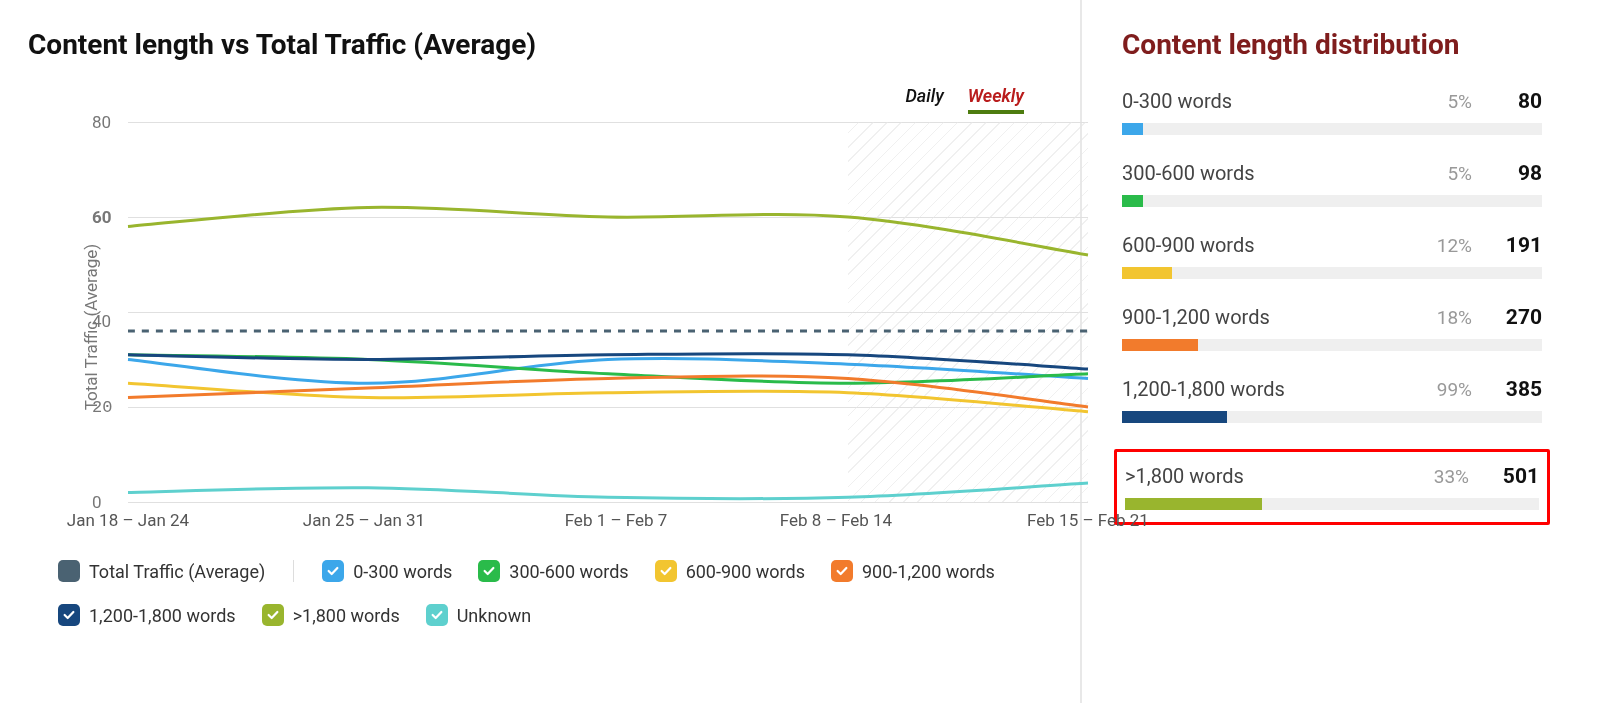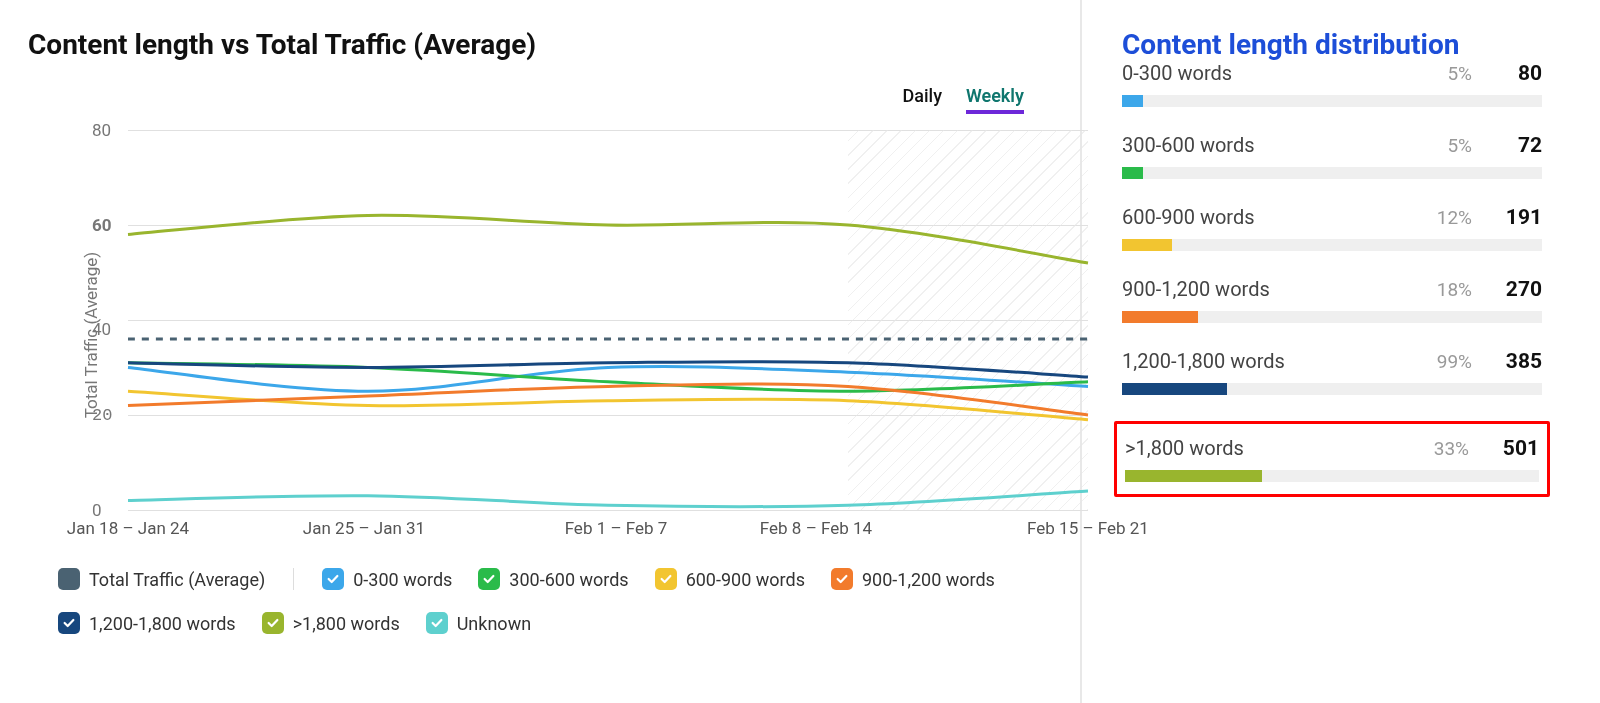--- a/index.html
+++ b/index.html
@@ -3,40 +3,40 @@
 <meta charset="utf-8">
 <style>
 * { box-sizing: border-box; margin: 0; padding: 0; }
 body { font-family: -apple-system, BlinkMacSystemFont, "Segoe UI", Roboto, sans-serif; background: #fff; color: #333; width: 1600px; height: 703px; overflow: hidden; }
 .container { display: flex; height: 100%; justify-content: flex-end; }
 .left-panel { flex: 0 0 1080px; padding: 28px 28px 28px 28px; position: relative; }
 .divider { flex: 0 0 2px; background: #e8e8e8; }
 .gap { flex: 0 0 40px; }
 .right-panel { flex: 1; padding: 28px 58px 28px 0; }
 .chart-title { font-size: 28px; font-weight: 700; color: #111; margin-bottom: 24px; }
-.period-tabs { display: flex; justify-content: flex-end; gap: 24px; margin-bottom: 16px; padding-right: 28px; }
+.period-tabs { display: flex; justify-content: flex-end; gap: 24px; margin-bottom: 8px; padding-right: 28px; font-style: italic; }
 .period-tab { font-size: 18px; font-weight: 500; color: #111; cursor: pointer; padding-bottom: 4px; }
-.period-tab.active { color: #0f766e; border-bottom: 4px solid #6d28d9; font-weight: 600; }
+.period-tab.active { color: #b91c1c; border-bottom: 4px solid #4d7c0f; font-weight: 600; }
 .chart-wrap { position: relative; }
 .chart-area { position: relative; height: 410px; margin-left: 60px; }
 .y-axis-label { position: absolute; left: -20px; top: 50%; transform: translateY(-50%) rotate(-90deg); transform-origin: center; font-size: 17px; color: #777; white-space: nowrap; }
 .plot-box { position: absolute; left: 40px; right: 28px; top: 0; bottom: 30px; }
 .gridline { position: absolute; left: 0; right: 0; height: 1px; background: #e0e0e0; }
 .yt { position: absolute; left: -36px; font-size: 17px; color: #777; transform: translateY(-50%); }
 .xt { position: absolute; bottom: -28px; font-size: 17px; color: #555; transform: translateX(-50%); white-space: nowrap; }
 svg.lines { position: absolute; left: 0; top: 0; width: 100%; height: 100%; overflow: visible; }
 svg.lines path { fill: none; stroke-width: 3; }
 .dash-line path { stroke-dasharray: 7 7; }
 .hatched { position: absolute; top: 0; bottom: 0; background: repeating-linear-gradient(-45deg, #e6e6e6 0, #e6e6e6 1px, transparent 1px, transparent 10px); opacity: 0.6; }
 .legend { display: flex; flex-wrap: wrap; gap: 22px 26px; margin-left: 30px; margin-top: 28px; align-items: center; }
 .legend-item { display: flex; align-items: center; gap: 9px; font-size: 18px; color: #333; cursor: pointer; }
 .swatch { width: 22px; height: 22px; border-radius: 5px; display: flex; align-items: center; justify-content: center; }
 .swatch svg { width: 14px; height: 14px; }
 .vdiv { width: 1px; height: 22px; background: #ddd; margin: 0 2px; }
-.dist-title { font-size: 28px; font-weight: 700; color: #1d4ed8; }
+.dist-title { font-size: 28px; font-weight: 700; color: #7f1d1d; margin-bottom: 28px; }
 .dist-item { margin-bottom: 26px; }
 .dist-item.highlight { border: 3px solid #ff0000; padding: 12px 8px; margin-left: -8px; margin-right: -8px; border-radius: 2px; }
 .dist-row { display: flex; align-items: baseline; margin-bottom: 10px; }
 .dist-label { font-size: 20px; color: #444; flex: 1; }
 .dist-pct { font-size: 19px; color: #999; margin-right: 26px; }
 .dist-count { font-size: 21px; font-weight: 700; color: #111; min-width: 44px; text-align: right; }
 .bar-track { height: 12px; background: #efefef; position: relative; }
 .bar-fill { height: 100%; position: absolute; left: 0; top: 0; }
 </style>
 </head>
@@ -86,21 +86,21 @@
               <g>
                 <path d="M 0 104.5 C 40 101.33333333333333, 160 87.08333333333333, 240 85.5 C 320 83.91666666666667, 400 93.41666666666667, 480 95 C 560 96.58333333333333, 640 88.66666666666667, 720 95 C 800 101.33333333333333, 920 126.66666666666667, 960 133" stroke="#99b52e"></path>
               </g>
               <g>
                 <path d="M 0 370.5 C 40 369.7083333333333, 160 364.9583333333333, 240 365.75 C 320 366.5416666666667, 400 373.6666666666667, 480 375.25 C 560 376.8333333333333, 640 377.625, 720 375.25 C 800 372.875, 920 363.375, 960 361" stroke="#5ed0ce"></path>
               </g>
             </svg>
             <div class="xt" style="left: 0px;">Jan 18 – Jan 24</div>
             <div class="xt" style="left: 236px;">Jan 25 – Jan 31</div>
             <div class="xt" style="left: 488px;">Feb 1 – Feb 7</div>
-            <div class="xt" style="left: 688px; margin-top: 7px;">Feb 8 – Feb 14</div>
+            <div class="xt" style="left: 708px; margin-top: 7px;">Feb 8 – Feb 14</div>
             <div class="xt" style="left: 960px;">Feb 15 – Feb 21</div>
           </div>
       </div>
     </div>
     <div class="legend" id="legend">
         <div class="legend-item">
           <div class="swatch" style="background: rgb(74, 98, 114);"></div>
           <span>Total Traffic (Average)</span>
         </div>
         <div class="vdiv"></div>
@@ -174,21 +174,21 @@
             <div class="dist-count">80</div>
           </div>
           <div class="bar-track">
             <div class="bar-fill" style="width: 5%; background: rgb(60, 167, 234);"></div>
           </div>
         </div>
         <div class="dist-item">
           <div class="dist-row">
             <div class="dist-label">300-600 words</div>
             <div class="dist-pct">5%</div>
-            <div class="dist-count">72</div>
+            <div class="dist-count">98</div>
           </div>
           <div class="bar-track">
             <div class="bar-fill" style="width: 5%; background: rgb(42, 187, 74);"></div>
           </div>
         </div>
         <div class="dist-item">
           <div class="dist-row">
             <div class="dist-label">600-900 words</div>
             <div class="dist-pct">12%</div>
             <div class="dist-count">191</div>

